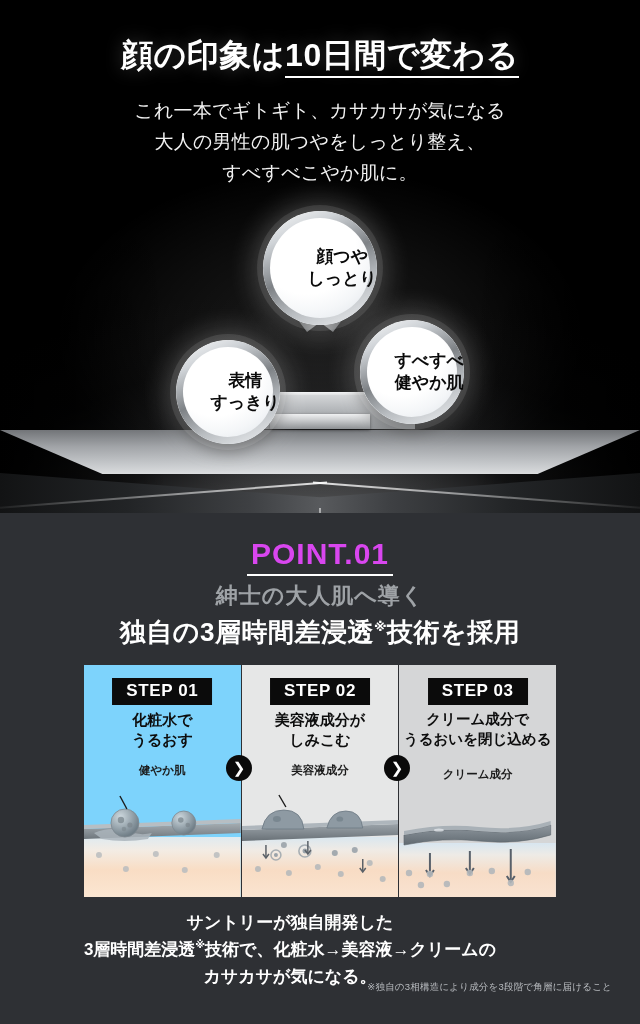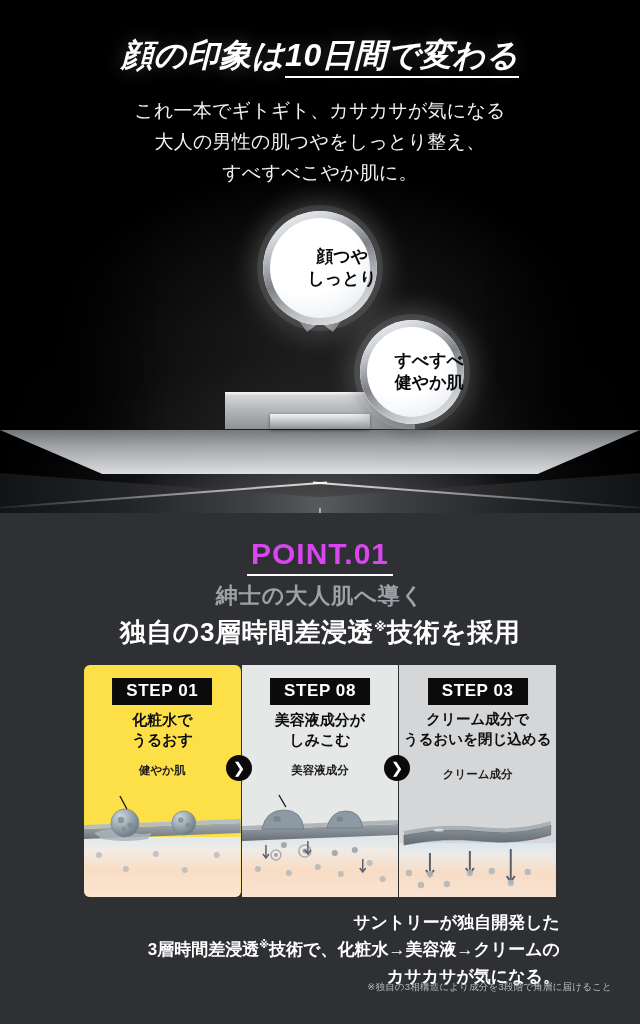--- a/index.html
+++ b/index.html
@@ -57,21 +57,20 @@
 
   .hero-title {
     position:absolute; left:0; top:34px; width:640px;
     text-align:center;
     color:#fff;
     font-size:32px;
     font-weight:bold;
     letter-spacing:0.5px;
     z-index:6;
     text-shadow:0 0 18px rgba(255,255,255,0.22);
-    font-style:italic;
   }
   .hero-title .ul {
     border-bottom:2px solid #fff;
     padding-bottom:3px;
   }
   .hero-sub {
     position:absolute; left:0; top:96px; width:640px;
     text-align:center;
     color:#f2f2f2;
     font-size:19px;
@@ -238,21 +237,21 @@
   .steps {
     position:absolute; left:84px; top:152px;
     width:472px; height:232px;
     display:flex;
   }
   .card {
     position:relative;
     flex:1 1 0;
     overflow:hidden;
   }
-  .card.c1 { background:#fde047;border-radius:6px; }
+  .card.c1 { background:#7dd3fc; }
   .card.c2 { background:#e6e7e7; }
   .card.c3 { background:#d5d6d7; }
   .card + .card { border-left:1.5px solid #2e3034; }
 
   .step-badge {
     position:absolute; left:50%; top:13px;
     transform:translateX(-50%);
     background:#0b0b0b;
     color:#fff;
     font-size:17px;
@@ -299,21 +298,21 @@
     z-index:9;
     top:90px;
     font-family:"DejaVu Sans",sans-serif;
     line-height:1;
   }
   #arrow-1 { left:142px; }
   #arrow-2 { left:300px; }
 
   .foot-text {
     position:absolute; left:0; top:397px; width:560px;
-    text-align:right;
+    text-align:center;
     color:#ffffff;
     font-size:17px;
     font-weight:bold;
     line-height:1.58;
     padding-left:20px;
   }
   .foot-text .sup { font-size:10px; vertical-align:super; }
   .fine-print {
     position:absolute; right:28px; top:468px;
     color:#b9bcc0;
@@ -357,20 +356,26 @@
     <div class="conn" style="left:327px; top:320px; width:70px; height:15px; transform-origin:left center; transform:rotate(-53deg);"></div>
     <div class="conn" style="left:270px; top:414px; width:100px; height:15px;"></div>
 
     <div class="bubble" id="bubble-top">
       <span>
         <span>顔つや</span><br>
         <span>しっとり</span>
       </span>
     </div>
 
+    <div class="bubble" id="bubble-left">
+      <span>
+        <span>表情</span><br>
+        <span>すっきり</span>
+      </span>
+    </div>
 
     <div class="bubble" id="bubble-right">
       <span>
         <span>すべすべ</span><br>
         <span>健やか肌</span>
       </span>
     </div>
 
     <div class="hero-vignette"></div>
   </section>
@@ -435,21 +440,21 @@
             <circle cx="15" cy="62" r="3" fill="#b9bcbe" opacity="0.85"></circle>
             <circle cx="42" cy="76" r="3" fill="#b9bcbe" opacity="0.85"></circle>
             <circle cx="72" cy="61" r="3" fill="#b9bcbe" opacity="0.85"></circle>
             <circle cx="101" cy="77" r="3" fill="#b9bcbe" opacity="0.85"></circle>
             <circle cx="133" cy="62" r="3" fill="#b9bcbe" opacity="0.85"></circle>
           </svg>
         </div>
       </div>
 
       <div class="card c2">
-        <div class="step-badge">STEP 08</div>
+        <div class="step-badge">STEP 02</div>
         <div class="step-title">
           <span>美容液成分が</span><br>
           <span>しみこむ</span>
         </div>
         <div class="ingr-label">美容液成分</div>
         <div class="skin">
           <svg viewBox="0 0 157 104" width="100%" height="100%" preserveAspectRatio="none">
             <defs>
               <linearGradient id="derm2" x1="0" y1="0" x2="0" y2="1">
                 <stop offset="0%" stop-color="#dae7ef"></stop>

